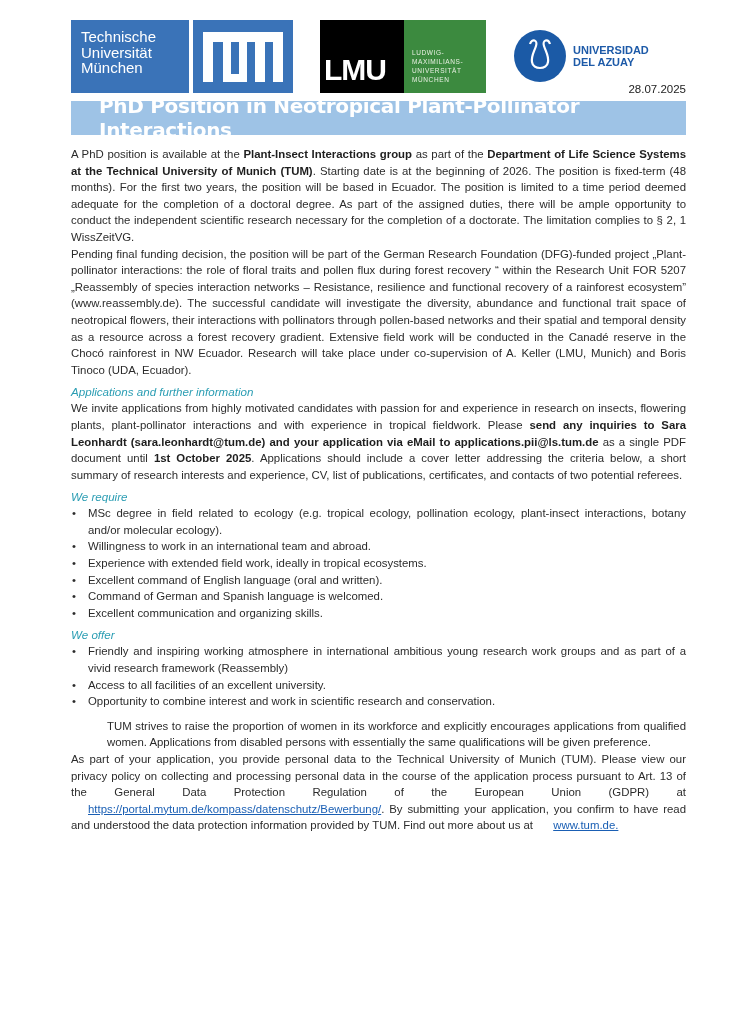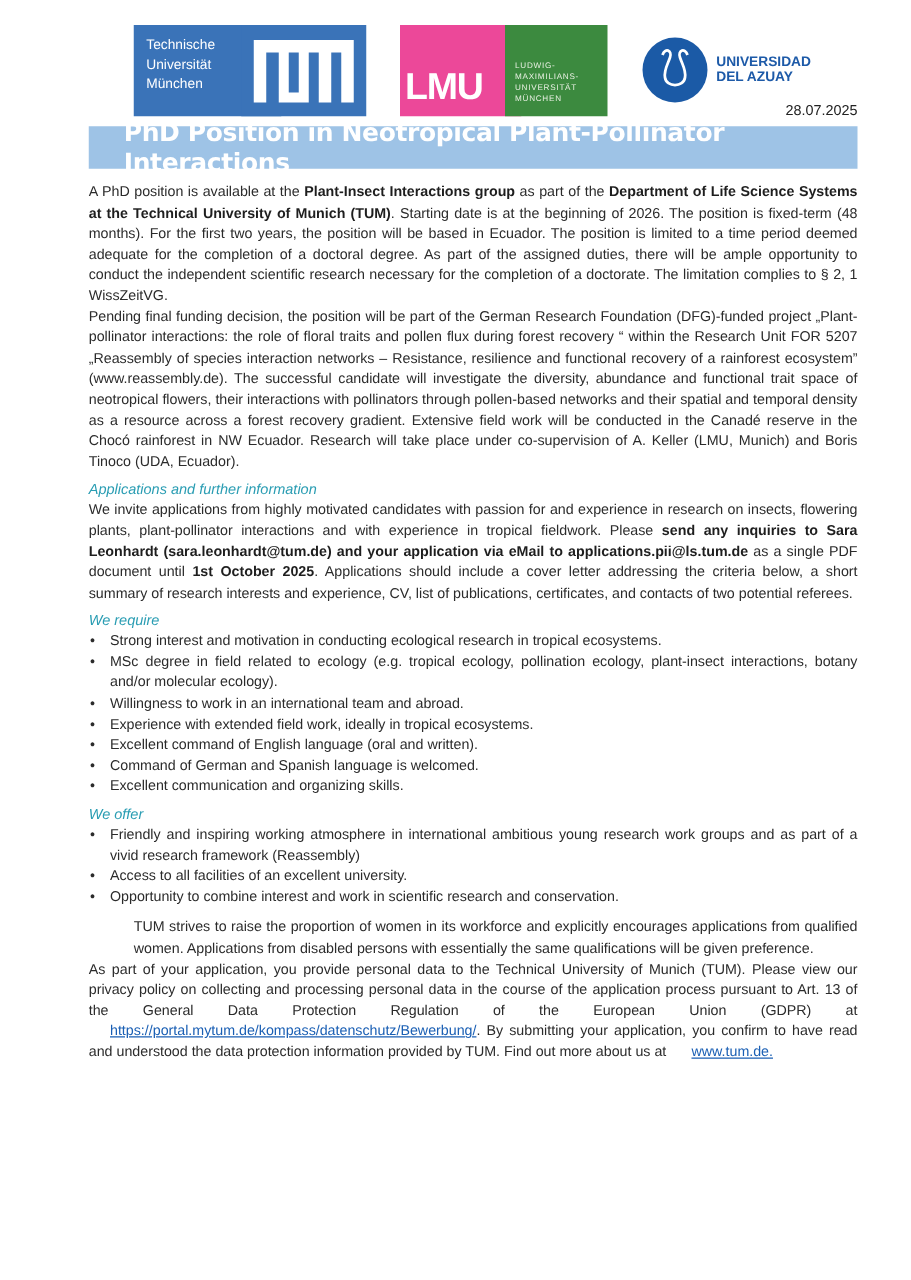--- a/index.html
+++ b/index.html
@@ -1,23 +1,23 @@
 <!DOCTYPE html>
 <html><head>
   <meta charset="utf-8">
   <style>
     html, body { margin: 0; padding: 0; background: #ffffff; }
     body { width: 729px; height: 1024px; position: relative; overflow: hidden;
            font-family: "Liberation Sans", sans-serif; color: #2b2b2b; }
     .page { position: absolute; left: 71px; top: 20px; width: 615px; }
     .logos { position: relative; height: 75px; }
     .tum-word { position: absolute; left: 0; top: 0; width: 118px; height: 73px; background: #3a73b8;
-                color: #fff; font-size: 11px; line-height: 15.5px; padding: 9px 0 0 10px; box-sizing: border-box; margin-left: 36px; }
+                color: #fff; font-size: 15px; line-height: 15.5px; padding: 9px 0 0 10px; box-sizing: border-box; }
     .tum-logo { position: absolute; left: 122px; top: 0; width: 100px; height: 73px; background: #3a73b8; }
-    .lmu-logo { position: absolute; left: 249px; top: 0; width: 97px; height: 73px; background: #ec4899; }
+    .lmu-logo { position: absolute; left: 249px; top: 0; width: 97px; height: 73px; background: #000000; }
     .lmu-logo span { position: absolute; left: 4px; bottom: 6px; color: #fff; font-size: 30px; font-weight: bold; letter-spacing: -1px; }
     .lmu-word { position: absolute; left: 333px; top: 0; width: 82px; height: 73px; background: #3c8a3f;
                 color: #e8f0e2; font-size: 6.5px; line-height: 9px; letter-spacing: 0.6px; padding: 28px 0 0 8px; box-sizing: border-box; }
     .uda-emblem { position: absolute; left: 443px; top: 10px; width: 52px; height: 52px; border-radius: 50%; background: #1b5aa6; }
     .uda-word { position: absolute; left: 502px; top: 24px; color: #1d5aa8; font-size: 11px; font-weight: bold; line-height: 12px; text-align: left; }
     .date { position: absolute; right: 0; top: 63px; font-size: 11.5px; color: #222; }
     .title-bar { margin-top: 6px; background: #9ec3e6; height: 34px; display: flex; align-items: center; justify-content: center; }
     .title-bar h1 { margin: 0; color: #fff; font-size: 20px; font-weight: bold; font-family: "DejaVu Sans", sans-serif; letter-spacing: -0.3px; padding-left: 28px; }
     p, li { font-size: 11.4px; line-height: 16.6px; margin: 0; text-align: justify; }
     .intro { margin-top: 11px; }
@@ -71,21 +71,20 @@
 
   <p class="intro"><span>A PhD position is available at the </span><b>Plant-Insect Interactions group</b><span> as part of the </span><b>Department of Life Science Systems at the Technical University of Munich (TUM)</b><span>. Starting date is at the beginning of 2026. The position is fixed-term (48 months). For the first two years, the position will be based in Ecuador. The position is limited to a time period deemed adequate for the completion of a doctoral degree. As part of the assigned duties, there will be ample opportunity to conduct the independent scientific research necessary for the completion of a doctorate. The limitation complies to § 2, 1 WissZeitVG.</span></p>
 
   <p>Pending final funding decision, the position will be part of the German Research Foundation (DFG)-funded project „Plant-pollinator interactions: the role of floral traits and pollen flux during forest recovery “ within the Research Unit FOR 5207 „Reassembly of species interaction networks – Resistance, resilience and functional recovery of a rainforest ecosystem” (www.reassembly.de). The successful candidate will investigate the diversity, abundance and functional trait space of neotropical flowers, their interactions with pollinators through pollen-based networks and their spatial and temporal density as a resource across a forest recovery gradient. Extensive field work will be conducted in the Canadé reserve in the Chocó rainforest in NW Ecuador. Research will take place under co-supervision of A. Keller (LMU, Munich) and Boris Tinoco (UDA, Ecuador).</p>
 
   <h2>Applications and further information</h2>
   <p><span>We invite applications from highly motivated candidates with passion for and experience in research on insects, flowering plants, plant-pollinator interactions and with experience in tropical fieldwork. Please </span><b>send any inquiries to Sara Leonhardt (sara.leonhardt@tum.de) and your application via eMail to applications.pii@ls.tum.de</b><span> as a single PDF document until </span><b>1st October 2025</b><span>. Applications should include a cover letter addressing the criteria below, a short summary of research interests and experience, CV, list of publications, certificates, and contacts of two potential referees.</span></p>
 
   <h2>We require</h2>
   <ul>
-    <li>Strong interest and motivation in conducting ecological research in tropical ecosystems.</li>
     <li>MSc degree in field related to ecology (e.g. tropical ecology, pollination ecology, plant-insect interactions, botany and/or molecular ecology).</li>
     <li>Willingness to work in an international team and abroad.</li>
     <li>Experience with extended field work, ideally in tropical ecosystems.</li>
     <li>Excellent command of English language (oral and written).</li>
     <li>Command of German and Spanish language is welcomed.</li>
     <li>Excellent communication and organizing skills.</li>
   </ul>
 
   <h2>We offer</h2>
   <ul>

